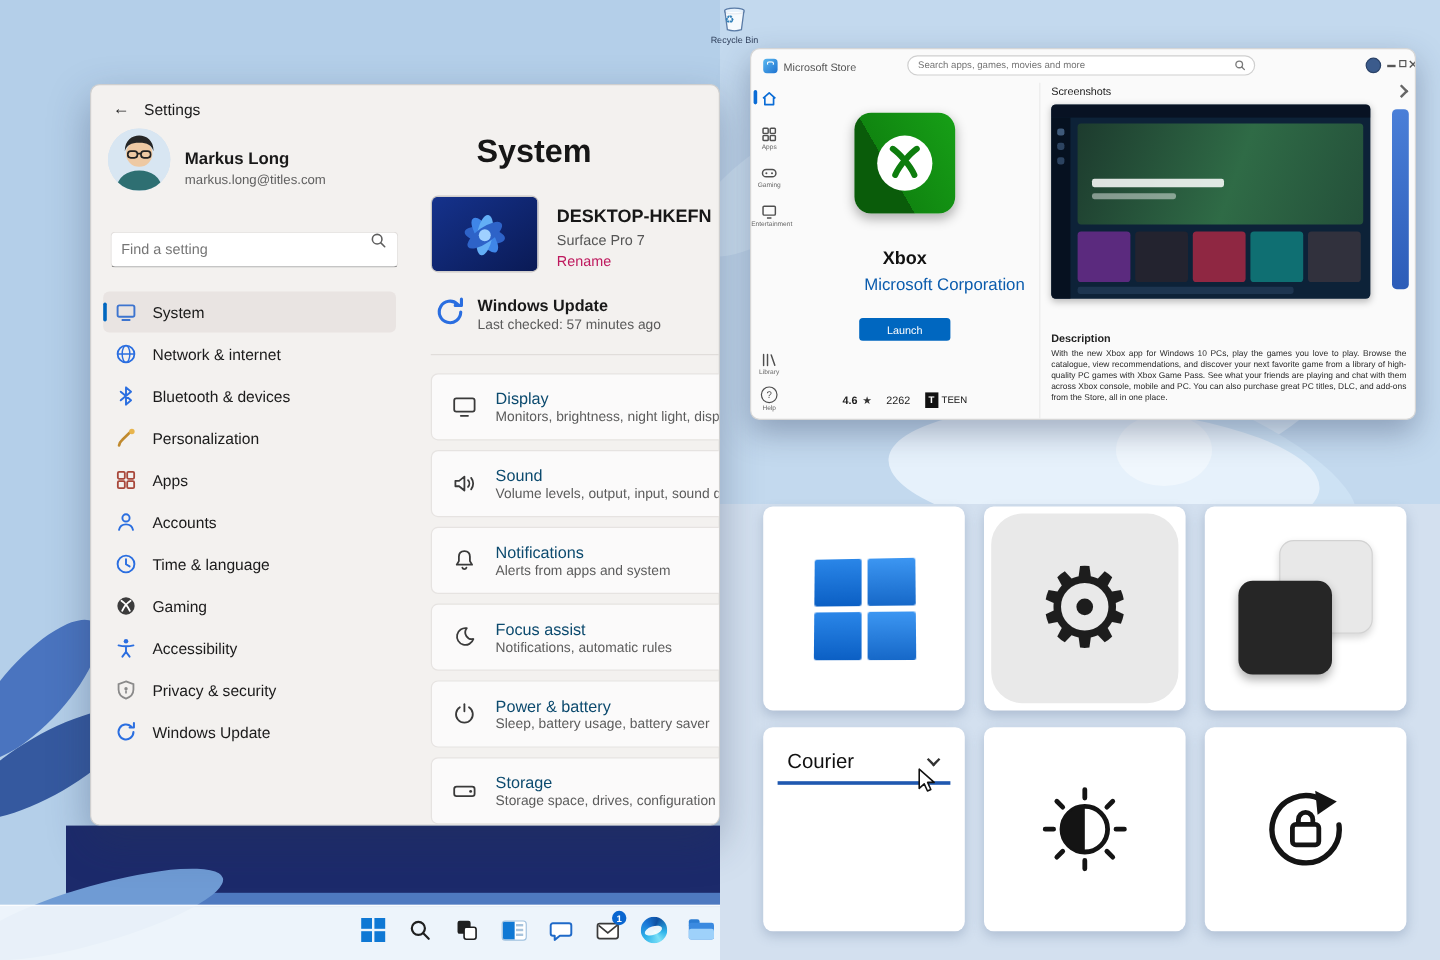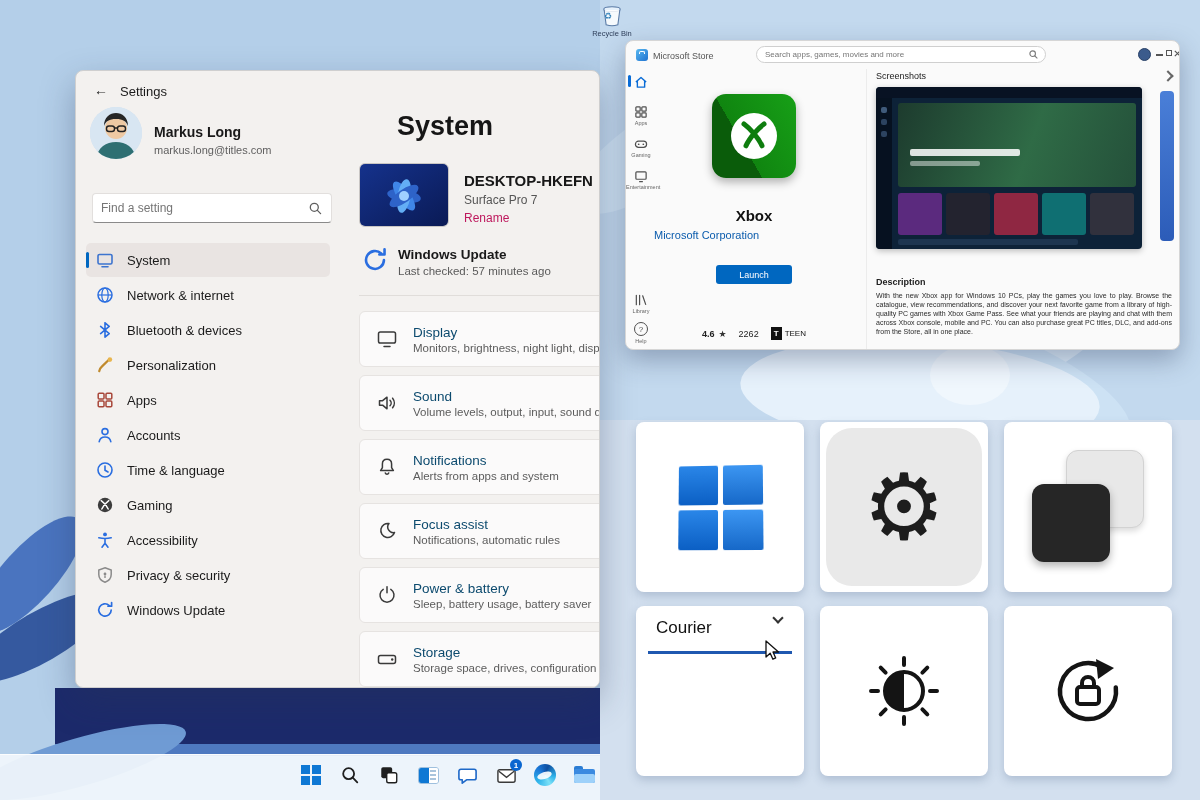--- a/index.html
+++ b/index.html
@@ -20,21 +20,21 @@
   .nav-item{display:flex;align-items:center;gap:13px;height:34px;padding:0 10px;border-radius:5px;
     font-size:13px;color:#1b1b1b;position:relative;margin-bottom:1px;cursor:default}
   .nav-item.sel{background:#e9e4e2}
   .nav-item.sel::before{content:"";position:absolute;left:0;top:9px;width:3px;height:16px;background:#0067c0;border-radius:2px}
   .nicon{width:18px;height:18px;flex:0 0 18px}
   .scard{position:absolute;left:283px;width:430px;height:56px;background:#fbfafa;border:1px solid #e6e3e1;
     border-radius:6px;display:flex;align-items:center;gap:15px;padding-left:16px}
   .scard .t{font-size:13.5px;color:#0c4a6e}
   .scard .s{font-size:11.5px;color:#5c5c5c;margin-top:2px;white-space:nowrap}
   #s-search{left:16px;top:122px;width:240px;height:30px;background:#fff;border:1px solid #e2dfdd;
-    border-bottom:1.5px solid #8a8a8a;border-radius:4px;display:flex;align-items:center}
+    border-bottom:1.5px solid #8a8a8a;border-radius:4px;display:flex;}
   #s-search input{flex:1;border:none;outline:none;background:transparent;font-size:12px;padding:0 8px;
     font-family:"Liberation Sans",sans-serif;color:#333}
 
   
   #store-win{left:625px;top:40px;width:555px;height:310px;background:#fafafa;border:1px solid #d6d6d6;
     border-radius:8px;box-shadow:0 10px 26px rgba(40,55,90,.35);overflow:hidden;z-index:3}
   .rail-label{position:absolute;width:30px;text-align:center;font-size:5.5px;color:#666}
   .railicon{position:absolute;left:8px;width:14px;height:14px}
 
   
@@ -354,21 +354,21 @@
       </div>
     <div class="rail-label" style="top:297px">Help</div>
 
     <div class="abs" style="left:86px;top:53px;width:84px;height:84px;border-radius:14px;box-shadow:0 4px 10px rgba(0,0,0,.3);background:linear-gradient(60deg,#0a5c0a 38%,#108510 38%,#17a017 100%);overflow:hidden">
       <div style="position:absolute;left:19px;top:19px;width:46px;height:46px;border-radius:50%;background:#fff"></div>
       <svg class="abs" style="left:19px;top:19px" width="46" height="46" viewBox="0 0 46 46">
           <path d="M13 11c5 3.6 14.4 13.4 18 21.8M33 11c-5 3.6-14.4 13.4-18 21.8" stroke="#0e7d0e" stroke-width="5" fill="none" stroke-linecap="round"></path>
         </svg>
     </div>
     <div class="abs" style="left:28px;top:166px;width:200px;text-align:center;font-size:15px;font-weight:bold;color:#111">Xbox</div>
-    <div class="abs" style="left:28px;top:188px;width:200px;text-align:left;font-size:11px;color:#0b5cad">Microsoft Corporation</div>
+    <div class="abs" style="left:28px;top:188px;width:200px;text-align:right;font-size:14px;color:#0b5cad">Microsoft Corporation</div>
     <div class="abs" style="left:90px;top:224px;width:76px;height:19px;background:#0067c0;border-radius:3px;color:#fff;font-size:9px;display:flex;align-items:center;justify-content:center">
         <span>Launch</span>
       </div>
     <div class="abs" style="left:18px;top:286px;width:220px;display:flex;justify-content:center;align-items:center;gap:12px">
       <span style="font-size:9px;font-weight:bold;color:#222">4.6</span>
       <span style="font-size:9px;color:#333;margin-left:-8px">★</span>
       <span style="font-size:9px;color:#222">2262</span>
       <span style="display:flex;align-items:center;gap:3px">
         <span style="width:11px;height:13px;background:#111;color:#fff;font-size:8px;font-weight:bold;display:flex;align-items:center;justify-content:center">T</span>
         <span style="font-size:8px;font-weight:normal;color:#111">TEEN</span>
@@ -417,21 +417,21 @@
       <span style="font-size:92px;color:#1d1d1d;line-height:1">⚙</span>
     </div>
   </div>
 
   <div class="tile" style="left:1004px;top:422px">
     <div class="abs" style="left:62px;top:28px;width:78px;height:78px;border-radius:12px;background:#e8e8e8;border:1px solid #d2d2d2;box-shadow:0 3px 6px rgba(0,0,0,.15)"></div>
     <div class="abs" style="left:28px;top:62px;width:78px;height:78px;border-radius:12px;background:#262626;box-shadow:0 4px 8px rgba(0,0,0,.3)"></div>
   </div>
 
   <div class="tile" style="left:636px;top:606px">
-    <div class="abs" style="left:12px;top:12px;width:144px;height:36px;background:#fff;border-bottom:3px solid #1f58b0;display:flex;align-items:flex-start;justify-content:space-between;padding:0 10px 0 8px">
+    <div class="abs" style="left:12px;top:12px;width:144px;height:36px;background:#fff;border-bottom:3px solid #1f58b0;display:flex;align-items:center;justify-content:space-between;padding:0 10px 0 8px">
       <span style="font-size:17px;color:#111">Courier</span>
       <span class="chev" style="margin-top:-4px"></span>
     </div>
     <svg class="abs" style="left:126px;top:34px" width="22" height="24" viewBox="0 0 22 24">
       <path d="M4 1v16l4.2-3.8 2.7 6 2.8-1.3-2.7-5.9H16.5z" fill="#fff" stroke="#111" stroke-width="1.3" stroke-linejoin="round"></path>
     </svg>
   </div>
 
   <div class="tile" style="left:820px;top:606px">
     <svg class="abs" style="left:42px;top:43px" width="84" height="84" viewBox="-42 -42 84 84">

